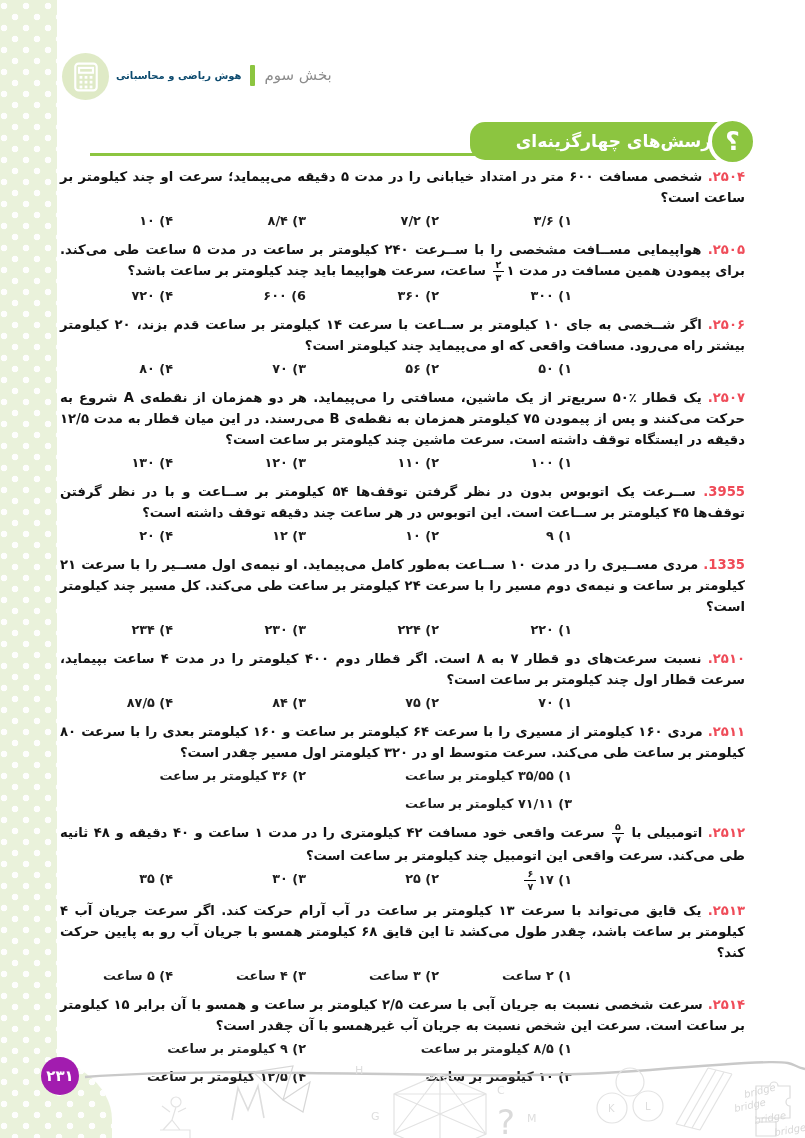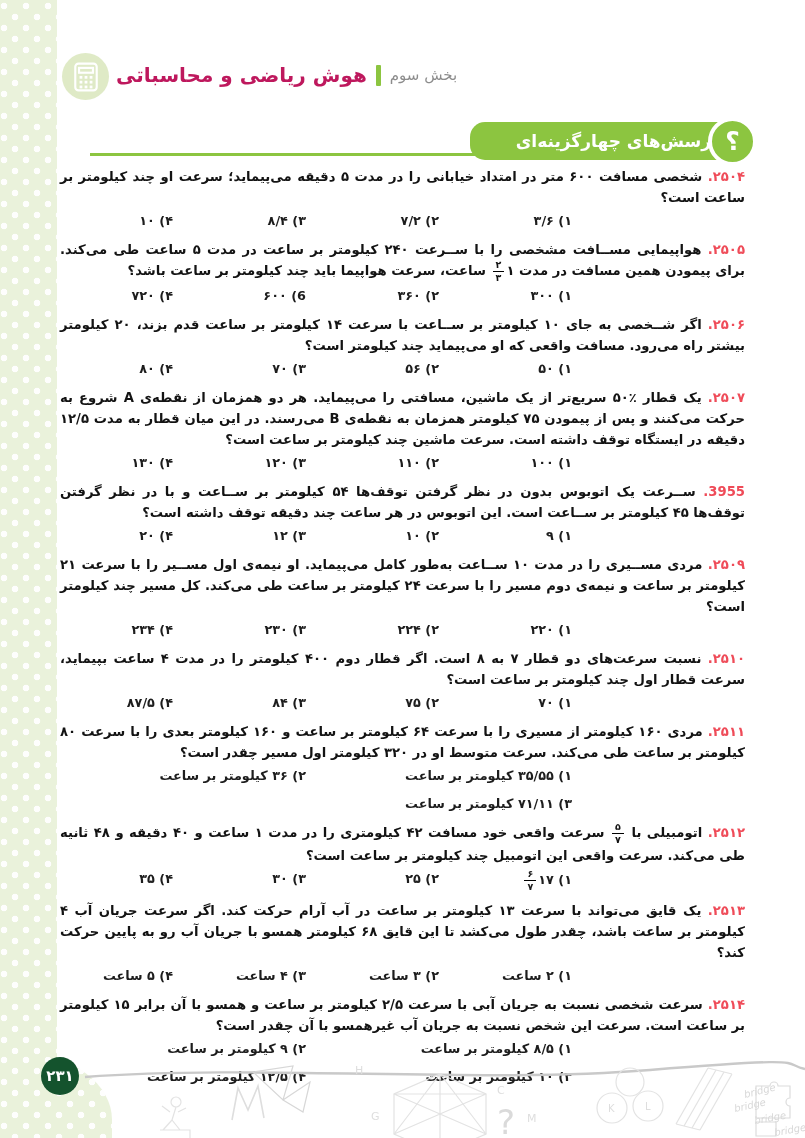--- a/index.html
+++ b/index.html
@@ -18,21 +18,21 @@
                      radial-gradient(circle,rgba(255,255,255,.95) 3px,rgba(255,255,255,0) 3.6px);
     background-size:22px 22px;background-position:4px 6px,15px 17px;
     border-top-right-radius:90px 66px;}
 
   
   .calc-circle{position:absolute;left:62px;top:53px;width:47px;height:47px;border-radius:50%;
     background:#dfeac6;display:flex;align-items:center;justify-content:center;}
   .hdr{position:absolute;left:116px;top:62px;height:26px;display:flex;align-items:center;gap:9px;direction:rtl;}
   .hdr-label{font-size:15px;font-weight:normal;color:#8c8c8c;}
   .hdr-bar{width:5px;height:21px;background:#8cc540;border-radius:1px;}
-  .hdr-title{font-size:20px;font-weight:bold;color:#be185d;}
+  .hdr-title{font-size:10px;font-weight:bold;color:#0c4a6e;}
 
   
   .rule{position:absolute;left:90px;top:153px;width:650px;height:3px;background:#8cc540;}
   .banner{position:absolute;left:470px;top:122px;width:268px;height:38px;background:#8cc540;
     border-radius:15px;display:flex;align-items:center;justify-content:center;
     color:#fff;font-weight:bold;font-size:17px;direction:rtl;padding-left:26px;box-sizing:border-box;}
   .qmark-circle{position:absolute;left:708px;top:117px;width:49px;height:49px;border-radius:50%;
     background:#8cc540;border:4px solid #fff;box-sizing:border-box;display:flex;
     align-items:center;justify-content:center;color:#fff;font-weight:bold;font-size:25px;line-height:1;}
 
@@ -49,21 +49,21 @@
 
   
   .frac{display:inline-flex;flex-direction:column;align-items:center;vertical-align:middle;
     line-height:1.05;font-size:9.5px;font-weight:bold;margin:0 2px;}
   .frac .num{border-bottom:1.2px solid #000;padding:0 3px 1px;}
   .frac .den{padding-top:1px;}
   .whole{font-weight:bold;}
 
   
   .page-circle{position:absolute;left:41px;top:1057px;width:38px;height:38px;border-radius:50%;
-    background:#14532d;color:#fff;display:flex;align-items:center;justify-content:center;
+    background:#a21caf;color:#fff;display:flex;align-items:center;justify-content:center;
     font-size:15px;font-weight:bold;z-index:3;}
   .doodles{position:absolute;left:0;top:1060px;width:805px;height:78px;z-index:1;}
 </style>
 </head>
 <body>
 
 <div class="side-strip"></div>
 <div class="side-bulge"></div>
 
 <div class="calc-circle">
@@ -145,21 +145,21 @@
     <p class="q-text"><span class="q-num">3955.</span> <span class="q-body">ســرعت یک اتوبوس بدون در نظر گرفتن توقف‌ها ۵۴ کیلومتر بر ســاعت و با در نظر گرفتن توقف‌ها ۴۵ کیلومتر بر ســاعت است. این اتوبوس در هر ساعت چند دقیقه توقف داشته است؟</span></p>
     <div class="options cols-4">
         <div class="option">۱) ۹</div>
         <div class="option">۲) ۱۰</div>
         <div class="option">۳) ۱۲</div>
         <div class="option">۴) ۲۰</div>
       </div>
   </div>
 
   <div class="question">
-    <p class="q-text"><span class="q-num">۲۵۰۹.</span> <span class="q-body">مردی مســیری را در مدت ۱۰ ســاعت به‌طور کامل می‌پیماید. او نیمه‌ی اول مســیر را با سرعت ۲۱ کیلومتر بر ساعت و نیمه‌ی دوم مسیر را با سرعت ۲۴ کیلومتر بر ساعت طی می‌کند. کل مسیر چند کیلومتر است؟</span></p>
+    <p class="q-text"><span class="q-num">1335.</span> <span class="q-body">مردی مســیری را در مدت ۱۰ ســاعت به‌طور کامل می‌پیماید. او نیمه‌ی اول مســیر را با سرعت ۲۱ کیلومتر بر ساعت و نیمه‌ی دوم مسیر را با سرعت ۲۴ کیلومتر بر ساعت طی می‌کند. کل مسیر چند کیلومتر است؟</span></p>
     <div class="options cols-4">
         <div class="option">۱) ۲۲۰</div>
         <div class="option">۲) ۲۲۴</div>
         <div class="option">۳) ۲۳۰</div>
         <div class="option">۴) ۲۳۴</div>
       </div>
   </div>
 
   <div class="question">
     <p class="q-text"><span class="q-num">۲۵۱۰.</span> <span class="q-body">نسبت سرعت‌های دو قطار ۷ به ۸ است. اگر قطار دوم ۴۰۰ کیلومتر را در مدت ۴ ساعت بپیماید، سرعت قطار اول چند کیلومتر بر ساعت است؟</span></p>

